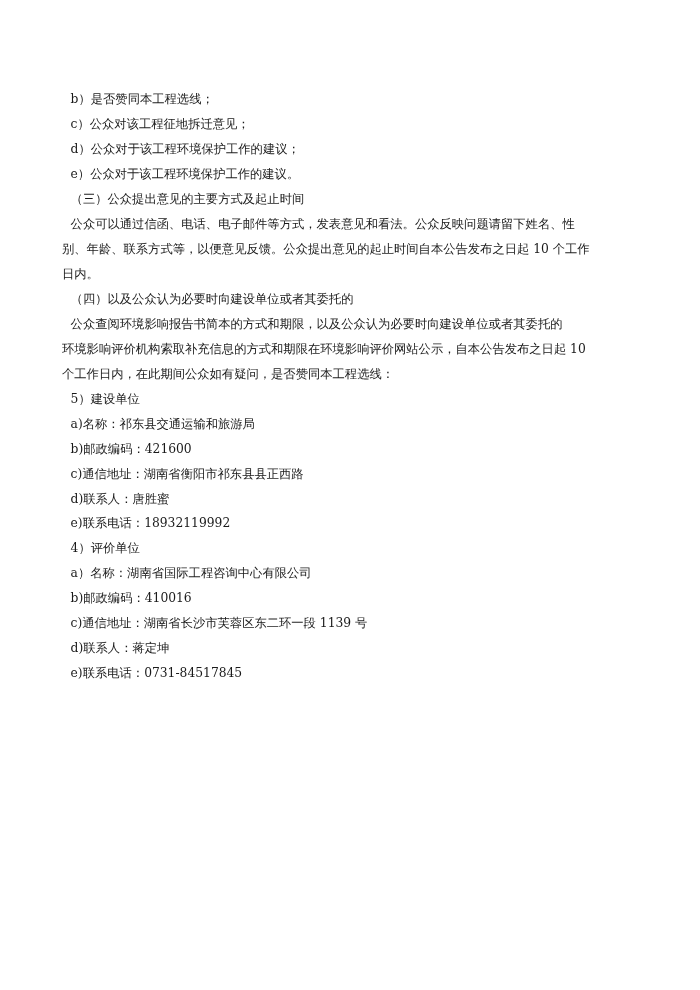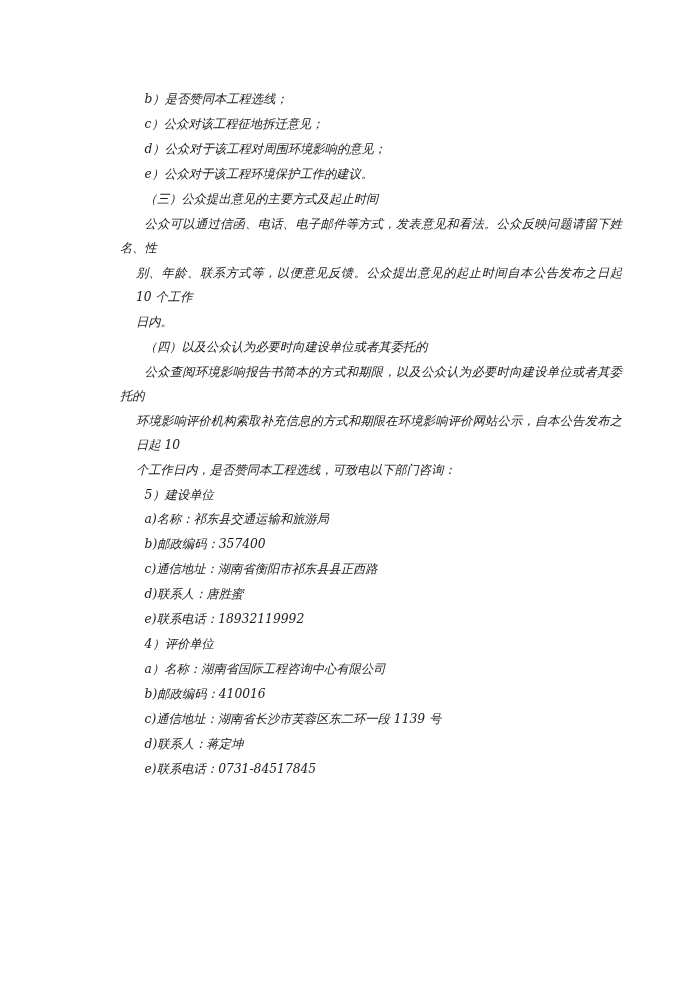--- a/index.html
+++ b/index.html
@@ -12,23 +12,22 @@
     height: 990px;
     font-family: "DejaVu Serif", "Liberation Serif", serif;
     color: #000000;
     position: relative;
     overflow: hidden;
   }
   .page {
     width: 700px;
     height: 990px;
     box-sizing: border-box;
-    padding: 88px 78px 0 120px;
+    padding: 88px 78px 0 46px;
     position: relative;
-    font-style: italic;
   }
   .doc-body {
     font-size: 12.3px;
     line-height: 1.95;
     text-align: justify;
     color: #1a1a1a;
   }
   .para {
     margin: 0 0 1px 0;
     text-indent: 2em;
@@ -53,38 +52,38 @@
   }
 </style>
 </head>
 <body>
 
 <div class="page">
   <div class="doc-body">
 
     <p class="item">b）是否赞同本工程选线；</p>
     <p class="item">c）公众对该工程征地拆迁意见；</p>
-    <p class="item">d）公众对于该工程对周围环境影响的意见；</p>
+    <p class="item">d）公众对于该工程环境保护工作的建议；</p>
     <p class="item">e）公众对于该工程环境保护工作的建议。</p>
 
     <p class="para">（三）公众提出意见的主要方式及起止时间</p>
 
     <p class="para-block">公众可以通过信函、电话、电子邮件等方式，发表意见和看法。公众反映问题请留下姓名、性</p>
     <p class="para-cont">别、年龄、联系方式等，以便意见反馈。公众提出意见的起止时间自本公告发布之日起 10 个工作</p>
     <p class="para-cont">日内。</p>
 
     <p class="para">（四）以及公众认为必要时向建设单位或者其委托的</p>
 
     <p class="para-block">公众查阅环境影响报告书简本的方式和期限，以及公众认为必要时向建设单位或者其委托的</p>
     <p class="para-cont">环境影响评价机构索取补充信息的方式和期限在环境影响评价网站公示，自本公告发布之日起 10</p>
-    <p class="para-cont">个工作日内，是否赞同本工程选线，可致电以下部门咨询：</p>
+    <p class="para-cont">个工作日内，在此期间公众如有疑问，是否赞同本工程选线：</p>
 
     <p class="item">5）建设单位</p>
     <p class="sub-item">a)名称：祁东县交通运输和旅游局</p>
-    <p class="sub-item">b)邮政编码：357400</p>
+    <p class="sub-item">b)邮政编码：421600</p>
     <p class="sub-item">c)通信地址：湖南省衡阳市祁东县县正西路</p>
     <p class="sub-item">d)联系人：唐胜蜜</p>
     <p class="sub-item">e)联系电话：18932119992</p>
 
     <p class="item">4）评价单位</p>
     <p class="sub-item">a）名称：湖南省国际工程咨询中心有限公司</p>
     <p class="sub-item">b)邮政编码：410016</p>
     <p class="sub-item">c)通信地址：湖南省长沙市芙蓉区东二环一段 1139 号</p>
     <p class="sub-item">d)联系人：蒋定坤</p>
     <p class="sub-item">e)联系电话：0731-84517845</p>

